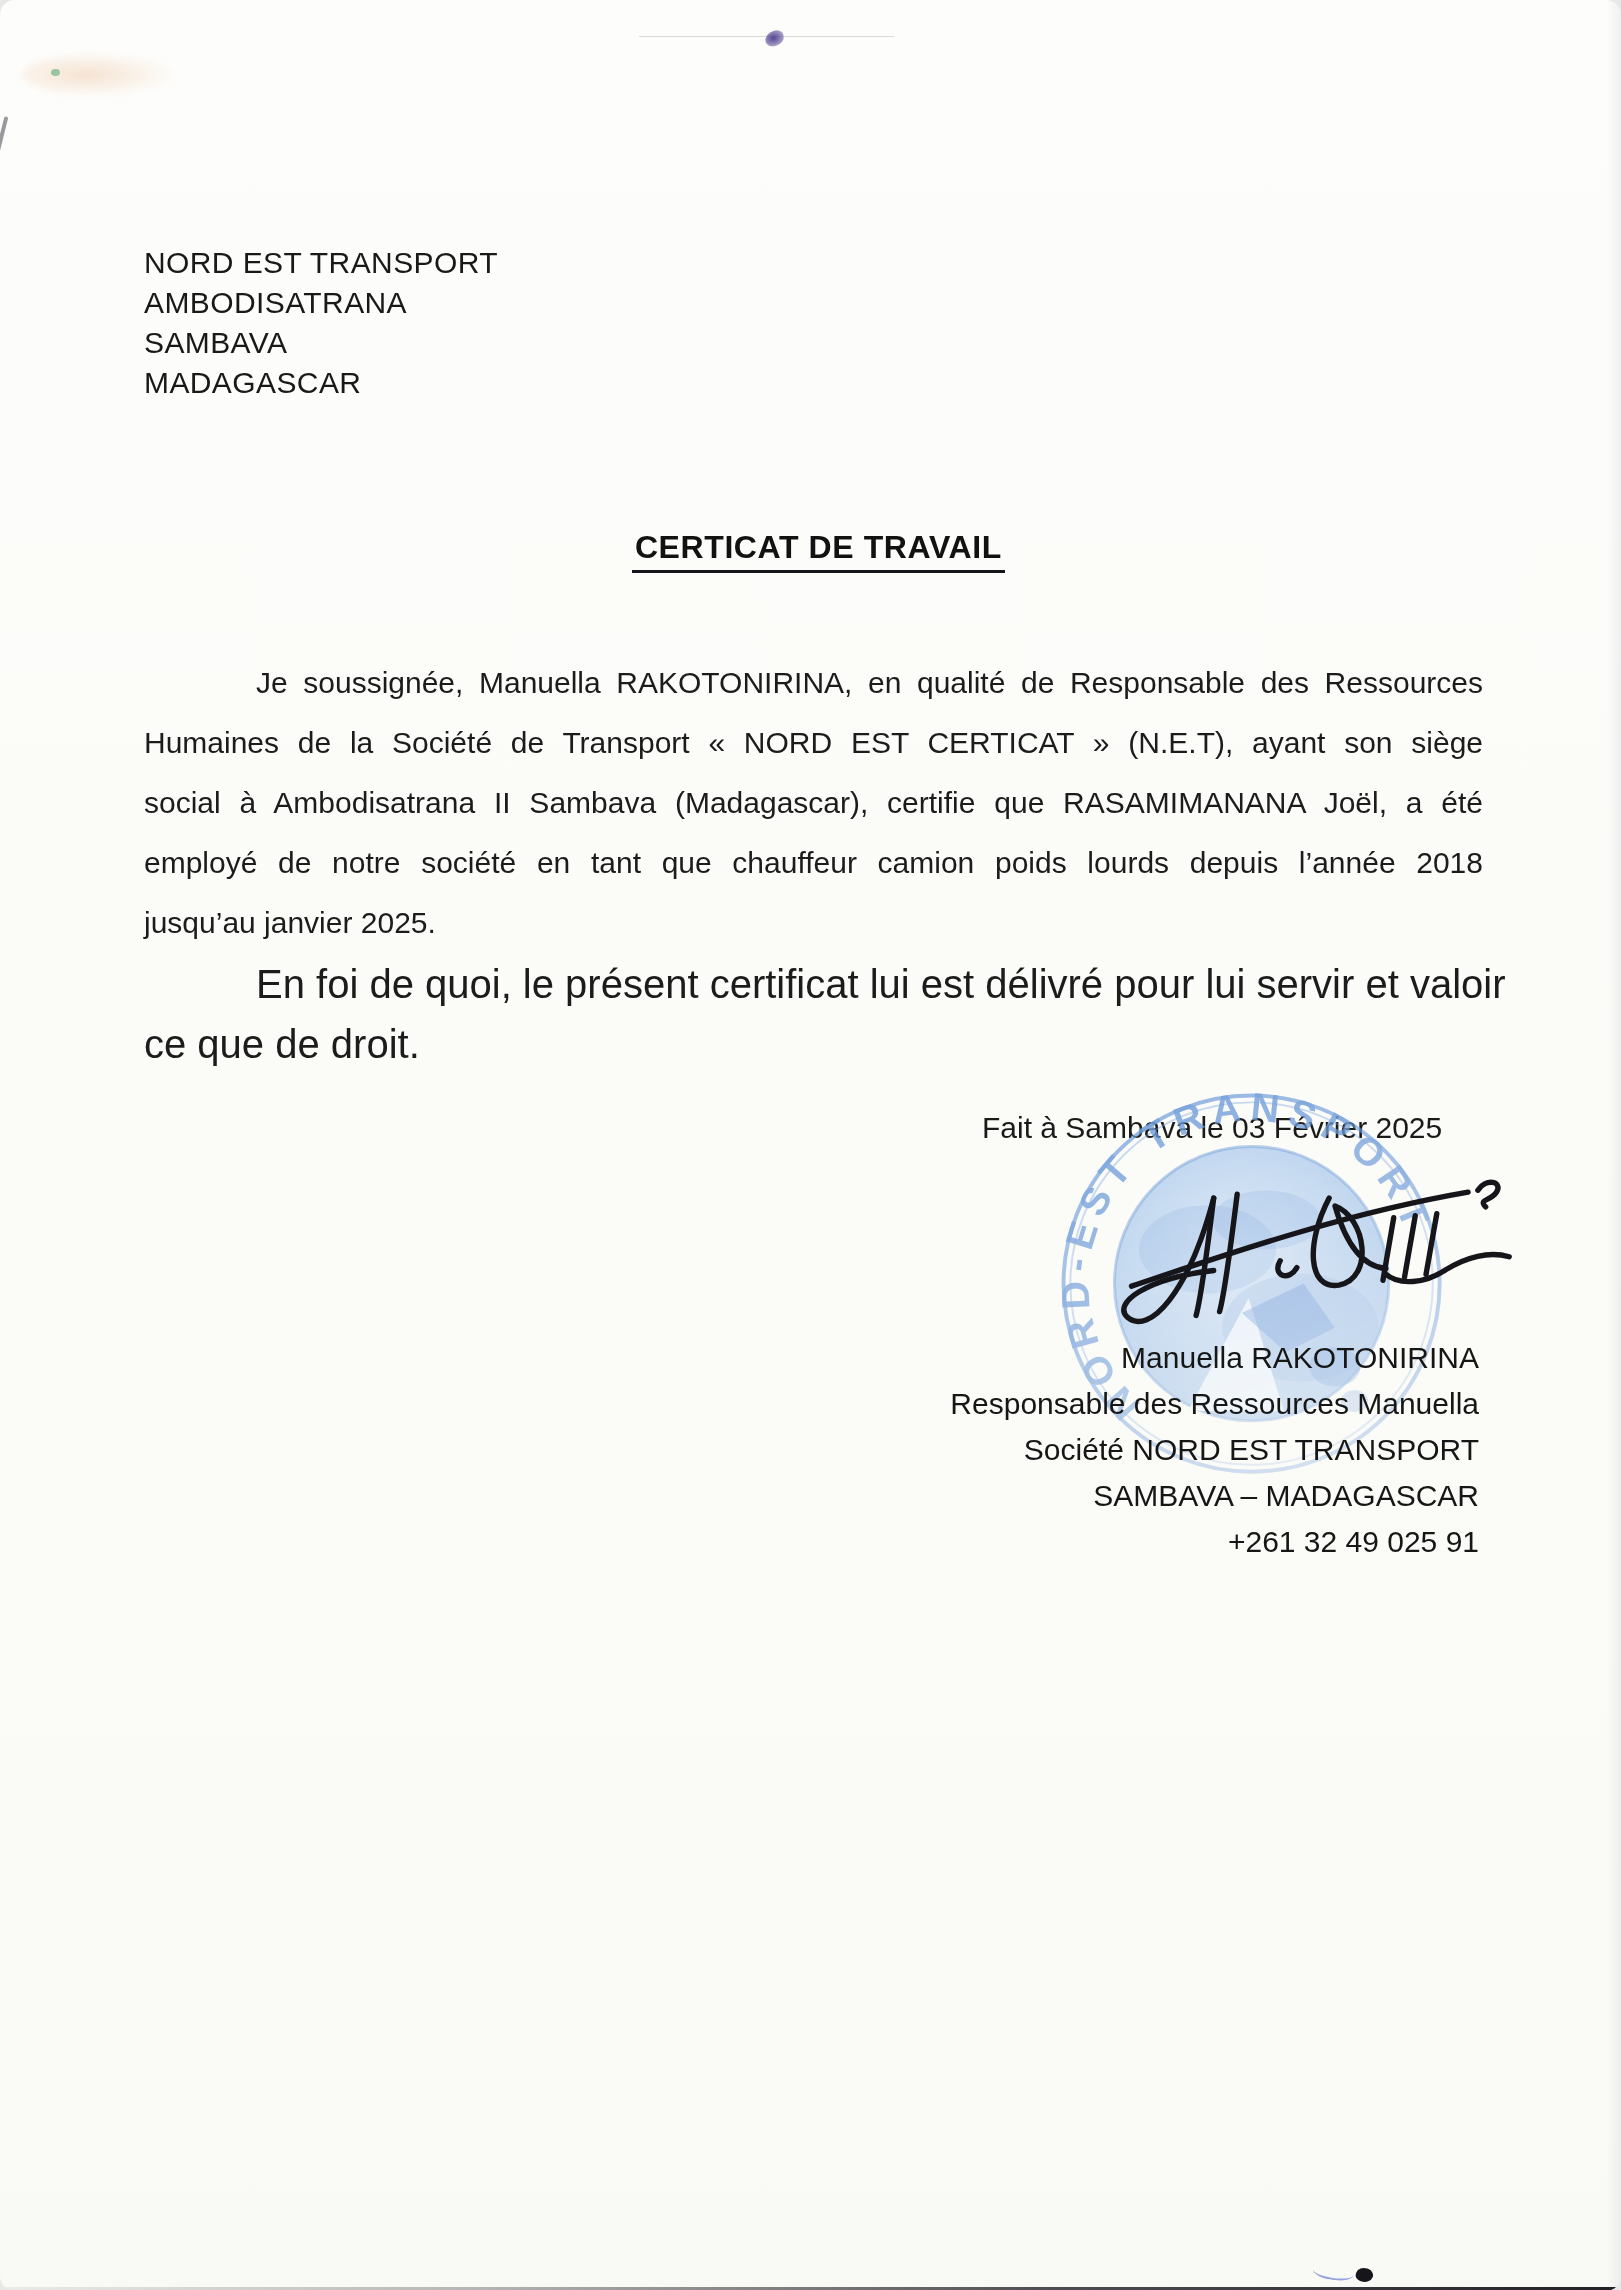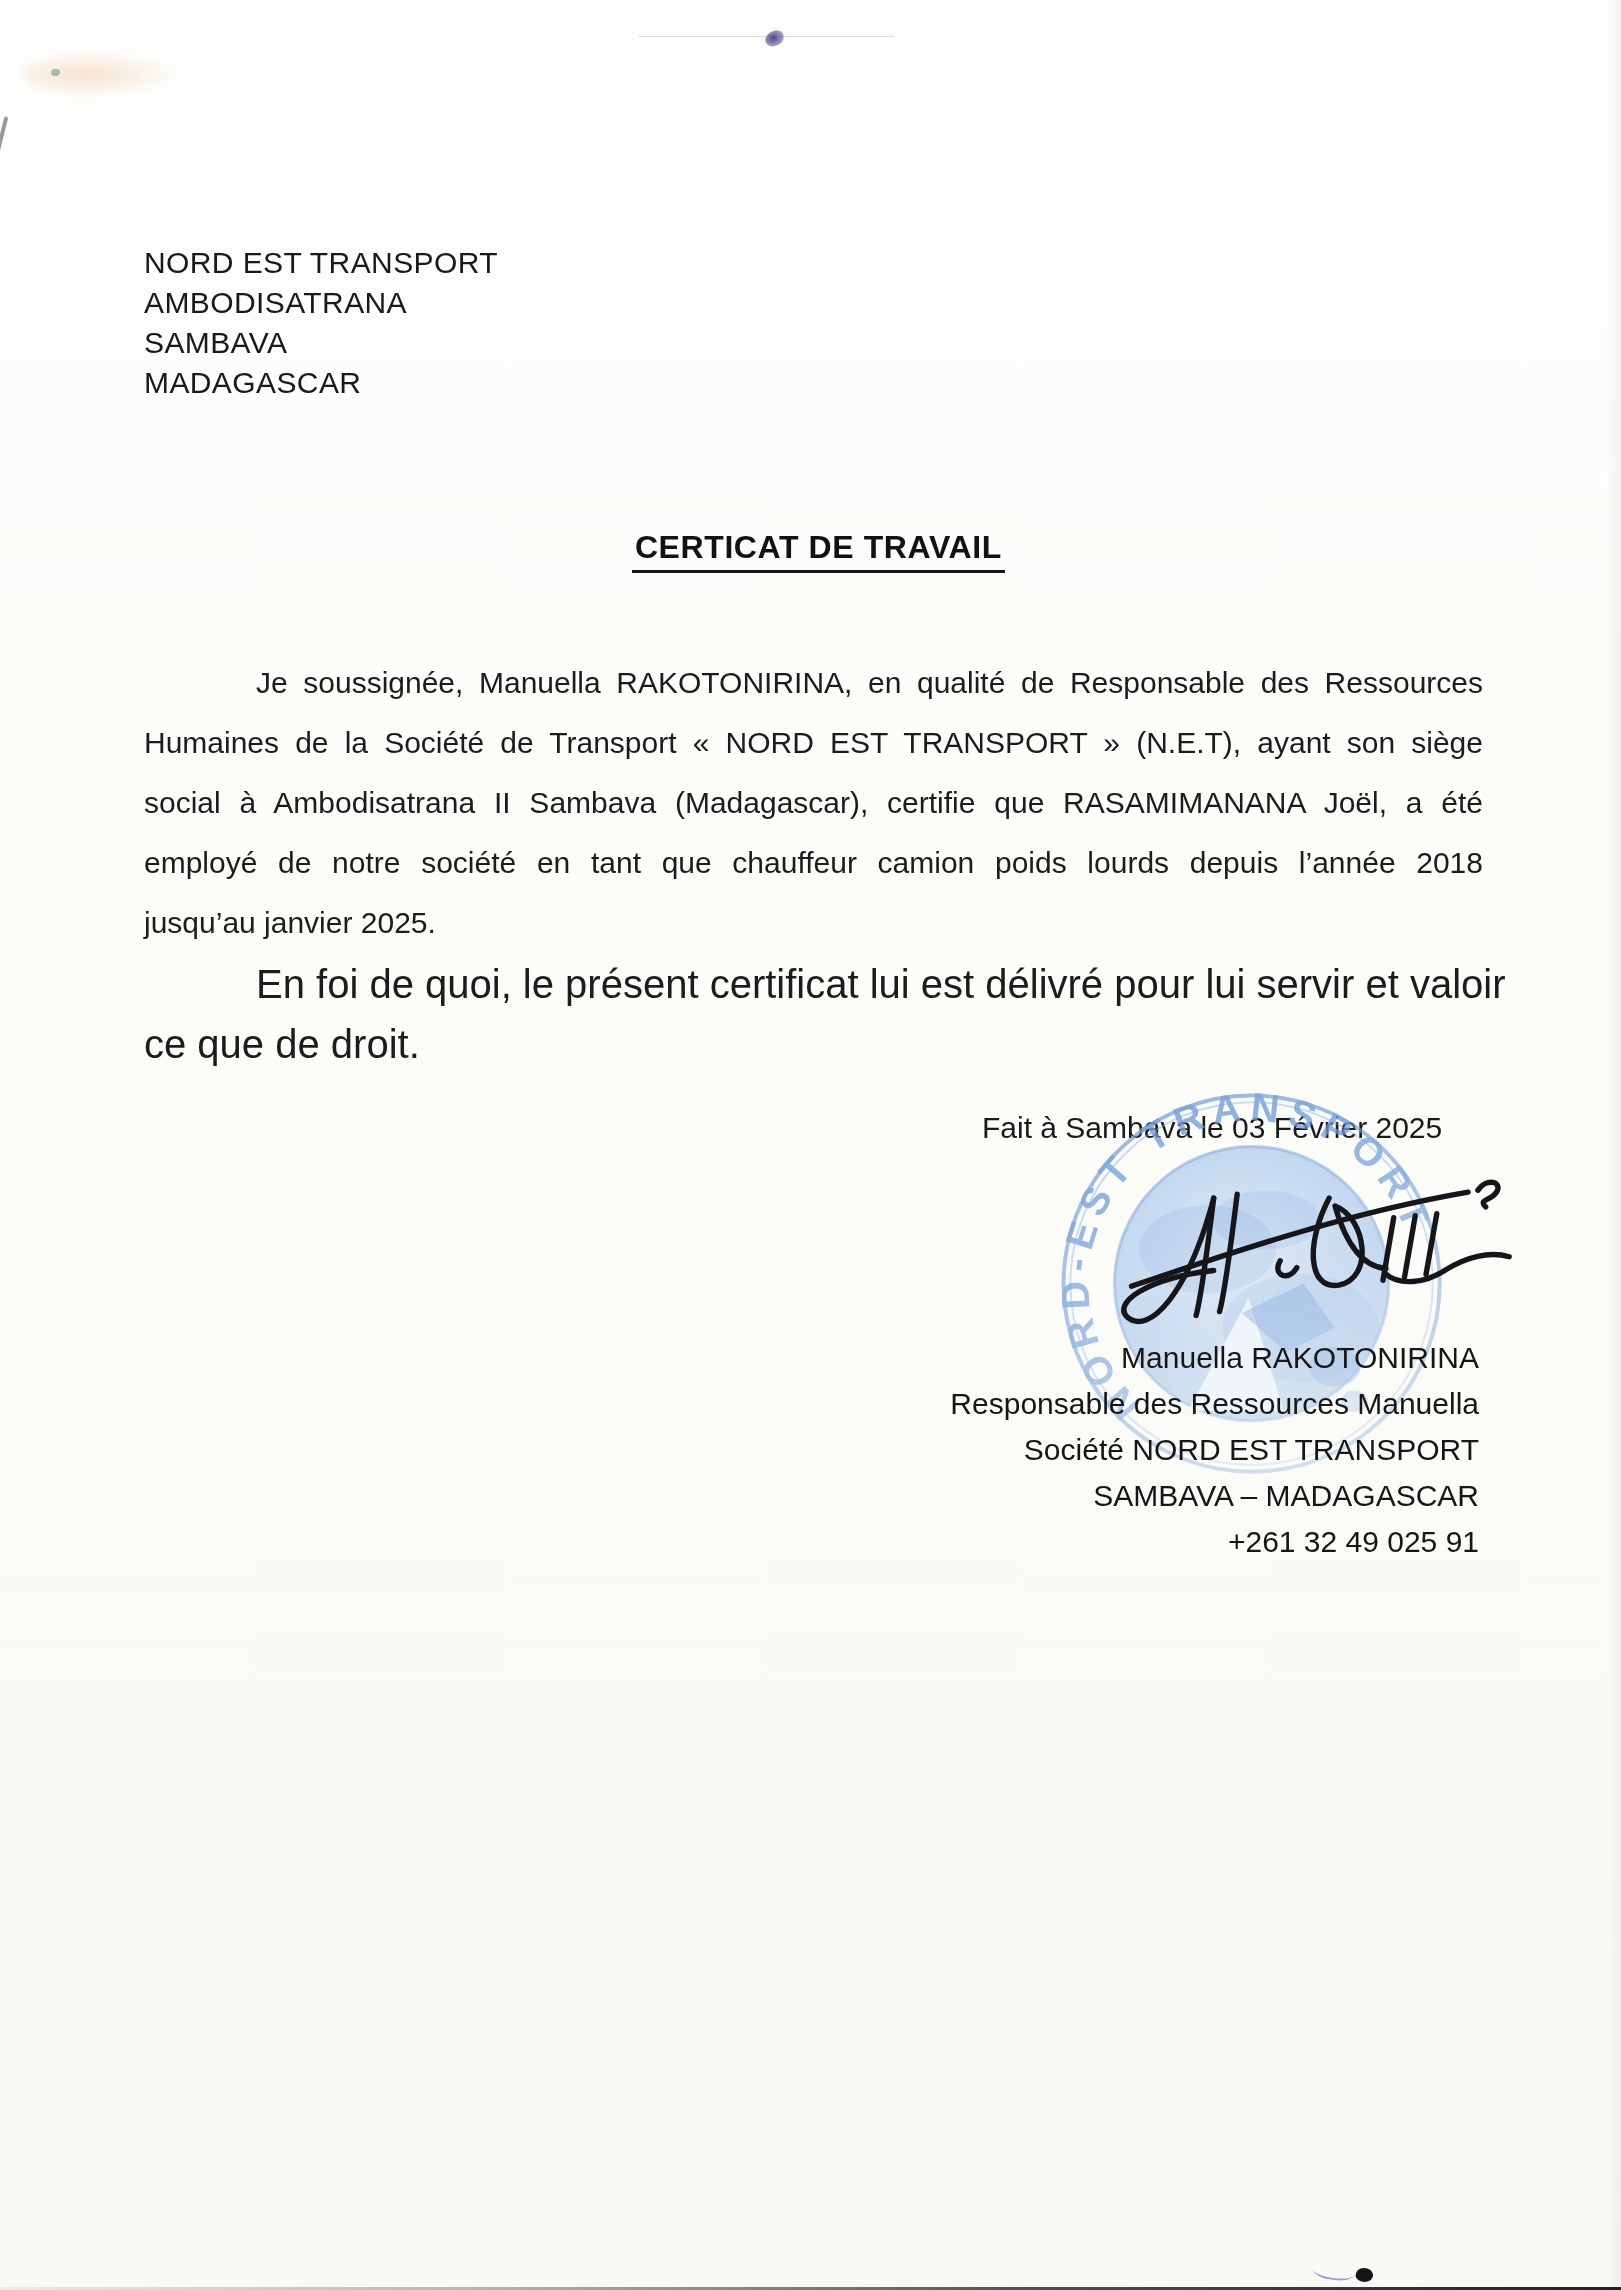--- a/index.html
+++ b/index.html
@@ -4,20 +4,21 @@
 <style>
   html,body{margin:0;padding:0;background:#e8e8e8;}
   .page{
     position:relative;
     width:1621px;height:2291px;
     background:
       linear-gradient(180deg,#fdfdfb 0%,#fbfbf8 55%,#f9f9f6 100%);
     font-family:"Liberation Sans","DejaVu Sans",sans-serif;
     color:#1f1f1f;
     overflow:hidden;
+    border-radius:15px;
   }
   
   .letterhead{
     position:absolute;left:144px;top:243px;
     font-size:30px;line-height:40px;letter-spacing:0.4px;
     color:#191919;
   }
   
   .title-wrap{position:absolute;left:0;top:529px;width:1621px;text-align:center;}
   .title{
@@ -85,21 +86,21 @@
     <div>SAMBAVA</div>
     <div>MADAGASCAR</div>
   </div>
 
   <div class="title-wrap">
     <span class="title">CERTICAT DE TRAVAIL</span>
   </div>
 
   <div class="p1">
     <div class="jline first">Je soussignée, Manuella RAKOTONIRINA, en qualité de Responsable des Ressources</div>
-    <div class="jline">Humaines de la Société de Transport « NORD EST TRANSPORT » (N.E.T), ayant son siège</div>
+    <div class="jline">Humaines de la Société de Transport « NORD EST CERTICAT » (N.E.T), ayant son siège</div>
     <div class="jline">social à Ambodisatrana II Sambava (Madagascar), certifie que RASAMIMANANA Joël, a été</div>
     <div class="jline">employé de notre société en tant que chauffeur camion poids lourds depuis l’année 2018</div>
     <div class="jline last">jusqu’au janvier 2025.</div>
   </div>
 
   <div class="p2">En foi de quoi, le présent certificat lui est délivré pour lui servir et valoir ce que de droit.</div>
 
   <div class="date-line">Fait à Sambava le 03 Février 2025</div>
 
   <svg class="stamp" viewBox="0 0 440 440">

